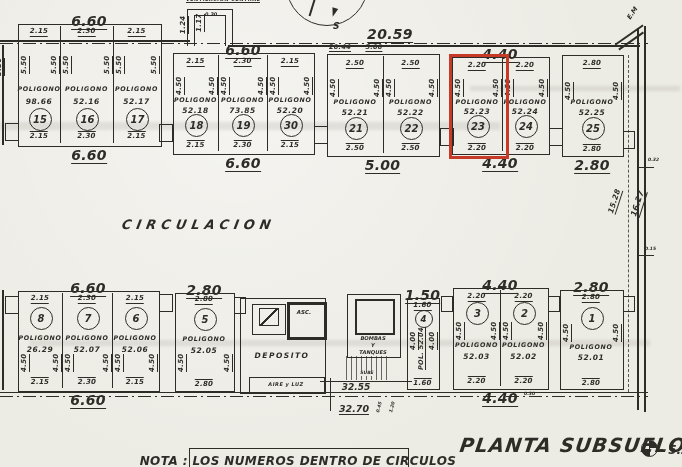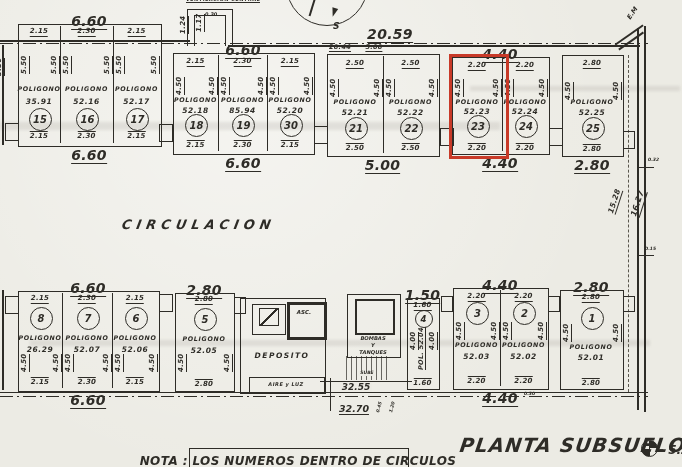--- a/index.html
+++ b/index.html
@@ -128,21 +128,21 @@
     <div class="t dm big u cx" style="left: 89px; top: 14px;">6.60</div>
     <div class="t dm big u cx" style="left: 89px; top: 148px;">6.60</div>
     <div class="t dm u cx" style="left: 39px; top: 28px;">2.15</div>
     <div class="t dm o cx" style="left: 39px; top: 131px;">2.15</div>
     <div class="t dm u rt" style="left: 21px; top: 74px;">5.50</div>
     <div class="t dm u rt" style="left: 51px; top: 74px;">5.50</div>
     <div class="circ" style="left: 28.5px; top: 108px;">
       <span>15</span>
     </div>
     <div class="t pw cx" style="left: 39px; top: 86px;">POLIGONO</div>
-    <div class="t pc cx" style="left: 39px; top: 98px;">35.91</div>
+    <div class="t pc cx" style="left: 39px; top: 98px;">98.66</div>
     <div class="ln" style="left: 60px; top: 26px; width: 1.2px; height: 117px;"></div>
     <div class="t dm u cx" style="left: 86.5px; top: 28px;">2.30</div>
     <div class="t dm o cx" style="left: 86.5px; top: 131px;">2.30</div>
     <div class="t dm u rt" style="left: 63px; top: 74px;">5.50</div>
     <div class="t dm u rt" style="left: 104px; top: 74px;">5.50</div>
     <div class="circ" style="left: 76px; top: 108px;">
       <span>16</span>
     </div>
     <div class="t pw cx" style="left: 86.5px; top: 86px;">POLIGONO</div>
     <div class="t pc cx" style="left: 86.5px; top: 98px;">52.16</div>
@@ -170,21 +170,21 @@
     <div class="t pc cx" style="left: 195.5px; top: 107px;">52.18</div>
     <div class="ln" style="left: 218px; top: 55px; width: 1.2px; height: 96px;"></div>
     <div class="t dm u cx" style="left: 242.5px; top: 58px;">2.30</div>
     <div class="t dm o cx" style="left: 242.5px; top: 140px;">2.30</div>
     <div class="t dm u rt" style="left: 221px; top: 95px;">4.50</div>
     <div class="t dm u rt" style="left: 258px; top: 95px;">4.50</div>
     <div class="circ" style="left: 232px; top: 114px;">
       <span>19</span>
     </div>
     <div class="t pw cx" style="left: 242.5px; top: 97px;">POLIGONO</div>
-    <div class="t pc cx" style="left: 242.5px; top: 107px;">85.94</div>
+    <div class="t pc cx" style="left: 242.5px; top: 107px;">73.85</div>
     <div class="ln" style="left: 267px; top: 55px; width: 1.2px; height: 96px;"></div>
     <div class="t dm u cx" style="left: 290px; top: 58px;">2.15</div>
     <div class="t dm o cx" style="left: 290px; top: 140px;">2.15</div>
     <div class="t dm u rt" style="left: 270px; top: 95px;">4.50</div>
     <div class="t dm u rt" style="left: 304px; top: 95px;">4.50</div>
     <div class="circ" style="left: 279.5px; top: 114px;">
       <span>30</span>
     </div>
     <div class="t pw cx" style="left: 290px; top: 97px;">POLIGONO</div>
     <div class="t pc cx" style="left: 290px; top: 107px;">52.20</div>

